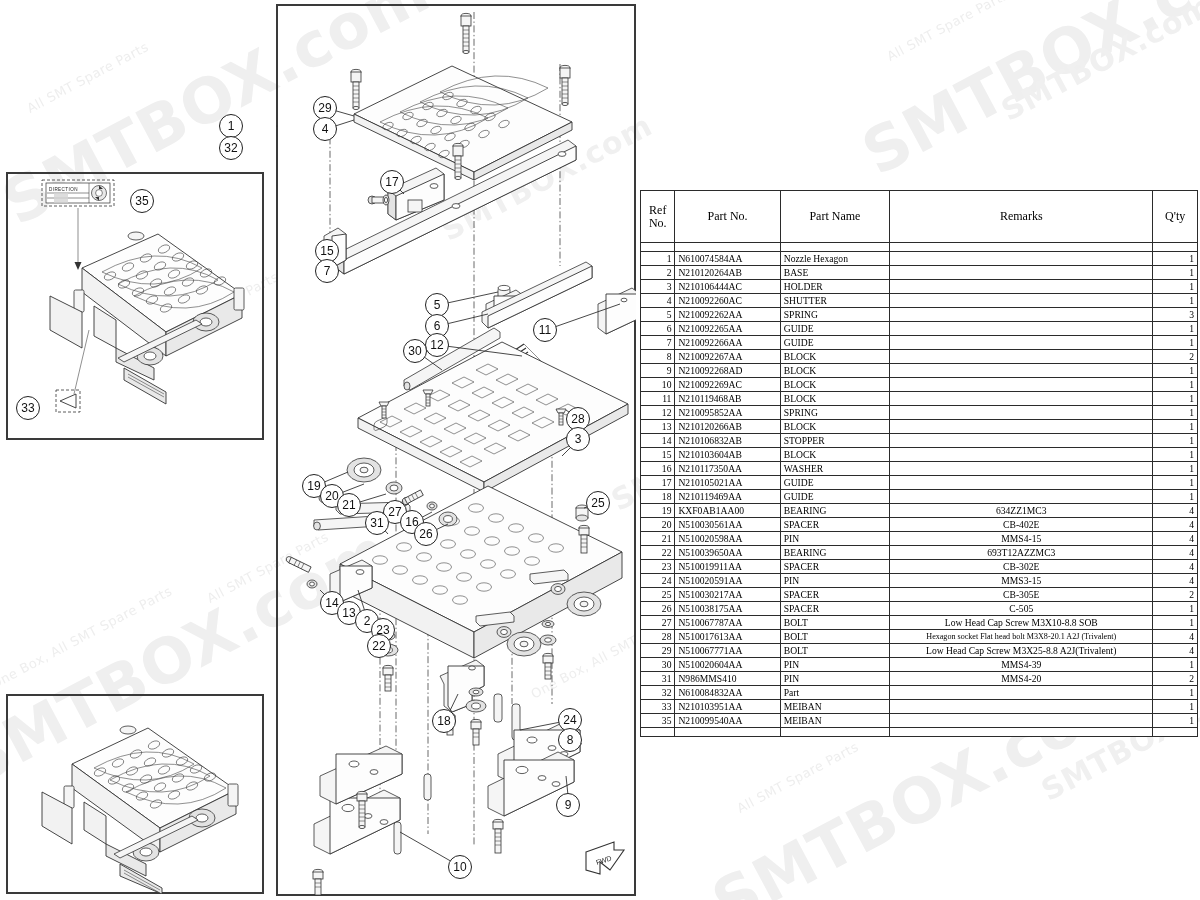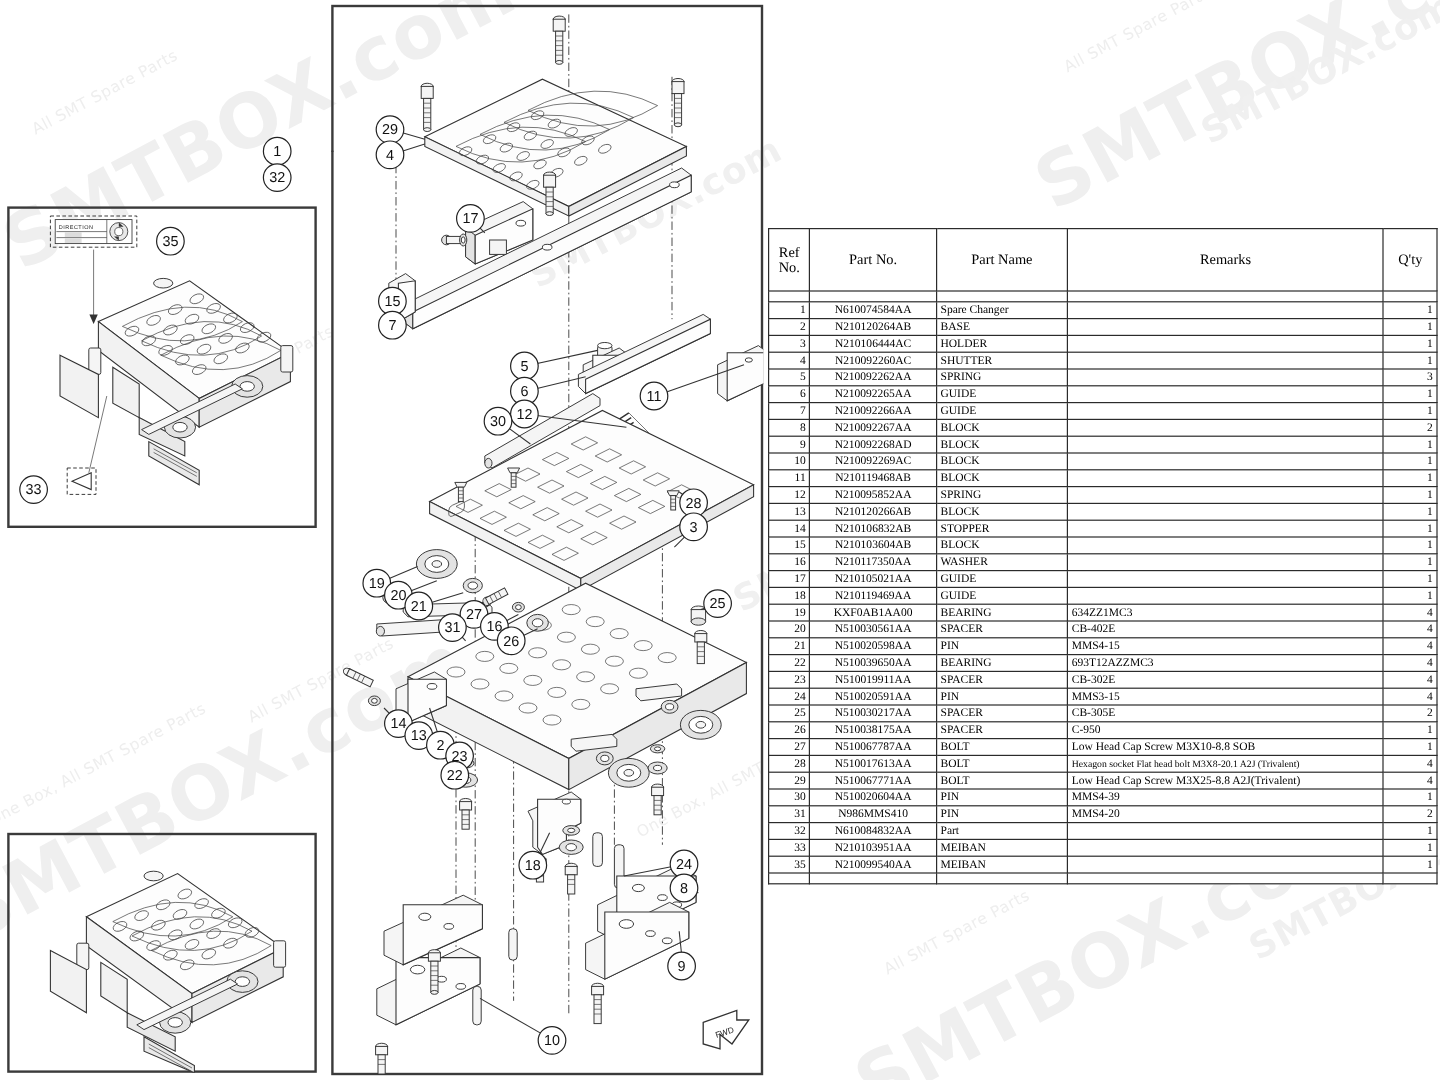--- a/index.html
+++ b/index.html
@@ -88,23 +88,23 @@
     font-size: 12px;
     text-align: center;
     vertical-align: middle;
   }
   th.c-ref  { width: 34px; }
   th.c-pno  { width: 104px; }
   th.c-pname{ width: 108px; }
   th.c-rem  { width: 260px; }
   th.c-qty  { width: 44px; }
   td.ref { text-align: right; padding-right: 5px; }
-  td.pno { text-align: center; padding-left: 5px; }
+  td.pno { text-align: left; padding-left: 5px; }
   td.pname { text-align: left; padding-left: 5px; }
-  td.rem { text-align: left; padding-left: 5px; }
+  td.rem { text-align: center; padding-left: 5px; }
   td.rem.small { font-size: 8.1px; }
   td.qty { text-align: right; padding-right: 6px; }
   tr.spacer td { height: 9px; border-left: 1px solid #2b2b2b; border-right:1px solid #2b2b2b; border-top:1px solid #2b2b2b; border-bottom: 1px solid #2b2b2b;}
 
   
   .draw {
     position: absolute;
     z-index: 4;
     pointer-events: none;
   }
@@ -925,21 +925,21 @@
           <tr class="spacer">
             <td></td>
             <td></td>
             <td></td>
             <td></td>
             <td></td>
           </tr>
           <tr>
             <td class="ref">1</td>
             <td class="pno">N610074584AA</td>
-            <td class="pname">Spare Changer</td>
+            <td class="pname">Nozzle Hexagon</td>
             <td class="rem"></td>
             <td class="qty">1</td>
           </tr>
           <tr>
             <td class="ref">2</td>
             <td class="pno">N210120264AB</td>
             <td class="pname">BASE</td>
             <td class="rem"></td>
             <td class="qty">1</td>
           </tr>
@@ -1101,21 +1101,21 @@
             <td class="ref">25</td>
             <td class="pno">N510030217AA</td>
             <td class="pname">SPACER</td>
             <td class="rem">CB-305E</td>
             <td class="qty">2</td>
           </tr>
           <tr>
             <td class="ref">26</td>
             <td class="pno">N510038175AA</td>
             <td class="pname">SPACER</td>
-            <td class="rem">C-950</td>
+            <td class="rem">C-505</td>
             <td class="qty">1</td>
           </tr>
           <tr>
             <td class="ref">27</td>
             <td class="pno">N510067787AA</td>
             <td class="pname">BOLT</td>
             <td class="rem">Low Head Cap Screw M3X10-8.8 SOB</td>
             <td class="qty">1</td>
           </tr>
           <tr>

